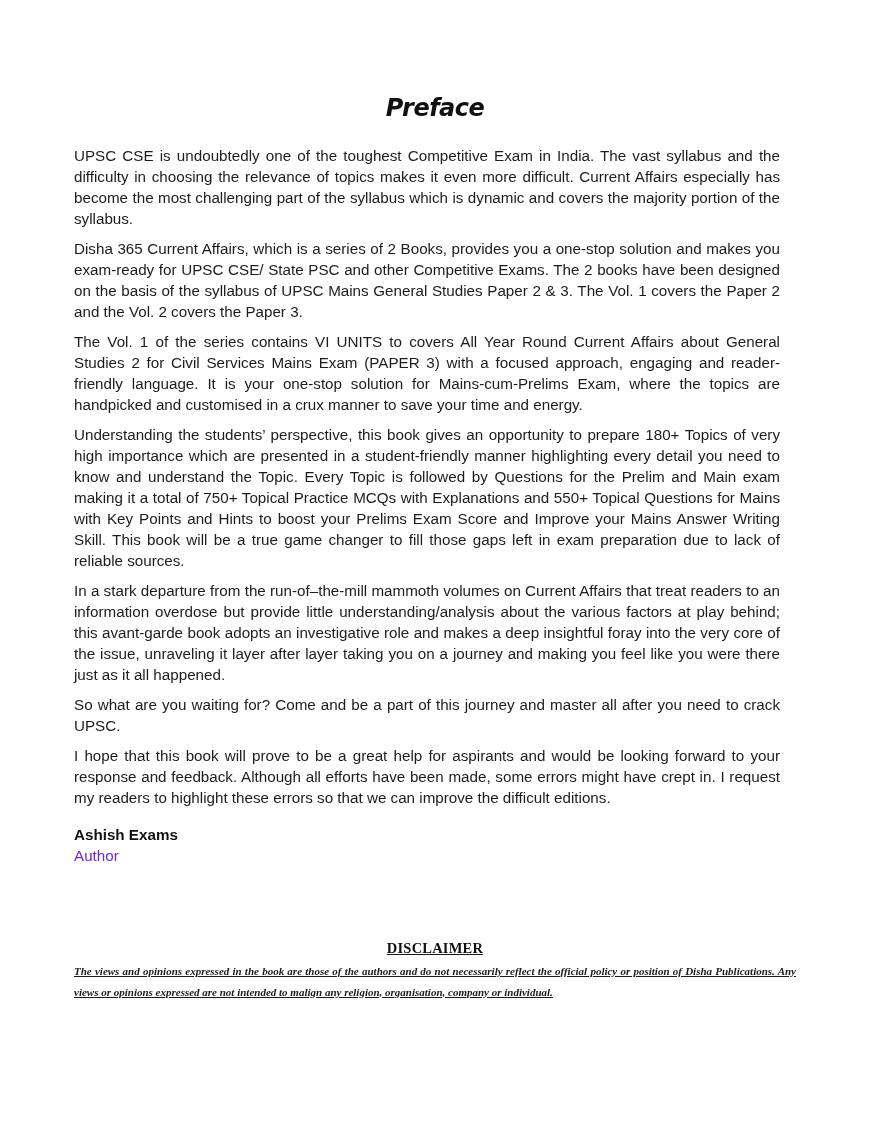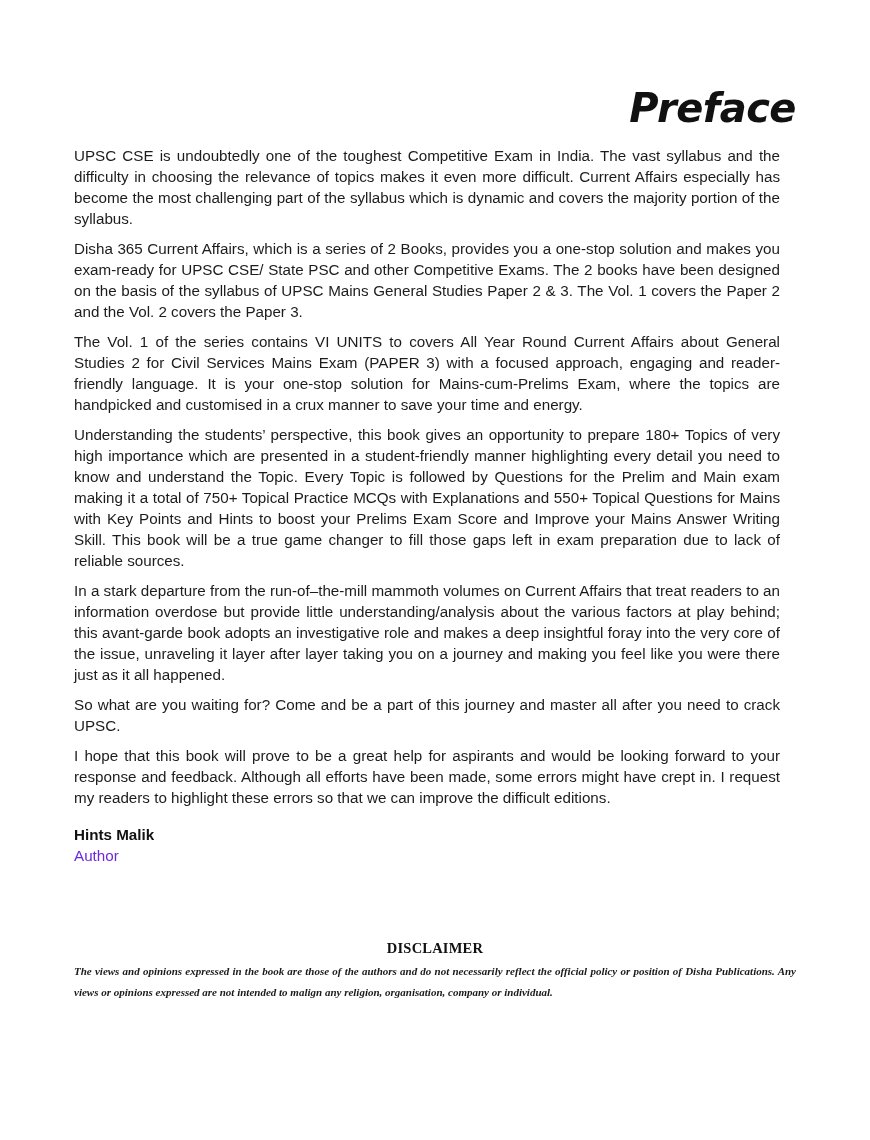--- a/index.html
+++ b/index.html
@@ -18,25 +18,25 @@
       position: absolute;
       left: 74px;
       top: 0;
       width: 722px;
     }
     .title {
       position: absolute;
       left: 0;
       top: 88px;
       width: 722px;
-      text-align: right;
+      text-align: center;
       font-family: "DejaVu Sans", sans-serif;
       font-weight: bold;
       font-style: italic;
-      font-size: 40px;
+      font-size: 24px;
       letter-spacing: -0.5px;
       color: #111;
       margin: 0;
       line-height: 40px;
     }
     .body-text {
       position: absolute;
       left: 0;
       top: 145px;
       width: 722px;
@@ -66,20 +66,21 @@
     .signature .role {
       display: block;
       color: #6d28d9;
     }
     .disclaimer {
       position: absolute;
       left: 0;
       top: 938px;
       width: 722px;
       font-family: "Liberation Serif", serif;
+      text-decoration: underline;
     }
     .disclaimer h2 {
       margin: 0 0 3px 0;
       text-align: center;
       font-size: 14.5px;
       font-weight: bold;
       letter-spacing: 0.2px;
       color: #111;
       line-height: 20px;
     }
@@ -104,21 +105,21 @@
     <p>UPSC CSE is undoubtedly one of the toughest Competitive Exam in India. The vast syllabus and the difficulty in choosing the relevance of topics makes it even more difficult. Current Affairs especially has become the most challenging part of the syllabus which is dynamic and covers the majority portion of the syllabus.</p>
     <p>Disha 365 Current Affairs, which is a series of 2 Books, provides you a one-stop solution and makes you exam-ready for UPSC CSE/ State PSC and other Competitive Exams. The 2 books have been designed on the basis of the syllabus of UPSC Mains General Studies Paper 2 &amp; 3. The Vol. 1 covers the Paper 2 and the Vol. 2 covers the Paper 3.</p>
     <p>The Vol. 1 of the series contains VI UNITS to covers All Year Round Current Affairs about General Studies 2 for Civil Services Mains Exam (PAPER 3) with a focused approach, engaging and reader-friendly language. It is your one-stop solution for Mains-cum-Prelims Exam, where the topics are handpicked and customised in a crux manner to save your time and energy.</p>
     <p>Understanding the students’ perspective, this book gives an opportunity to prepare 180+ Topics of very high importance which are presented in a student-friendly manner highlighting every detail you need to know and understand the Topic. Every Topic is followed by Questions for the Prelim and Main exam making it a total of  750+ Topical Practice MCQs with Explanations and 550+ Topical Questions for Mains with Key Points and Hints to boost your Prelims Exam Score and Improve your Mains Answer Writing Skill. This book will be a true game changer to fill those gaps left in exam preparation due to lack of reliable sources.</p>
     <p>In a stark departure from the run-of–the-mill mammoth volumes on Current Affairs that treat readers to an information overdose but provide little understanding/analysis about the various factors at play behind; this avant-garde book adopts an investigative role and makes a deep insightful foray into the very core of the issue, unraveling it layer after layer taking you on a journey and making you feel like you were there just as it all happened.</p>
     <p>So what are you waiting for? Come and be a part of this journey and master all after you need to crack UPSC.</p>
     <p>I hope that this book will prove to be a great help for aspirants and would be looking forward to your response and feedback. Although all efforts have been made, some errors might have crept in. I request my readers to highlight these errors so that we can improve the difficult editions.</p>
   </div>
 
   <div class="signature">
-    <span class="name">Hints Malik</span>
+    <span class="name">Ashish Exams</span>
     <span class="role">Author</span>
   </div>
 
   <div class="disclaimer">
     <h2>DISCLAIMER</h2>
     <p>The views and opinions expressed in the book are those of the authors and do not necessarily reflect the official policy or position of Disha Publications. Any views or opinions expressed are not intended to malign any religion, organisation, company or individual.</p>
   </div>
 </div>
 
 </body></html>

